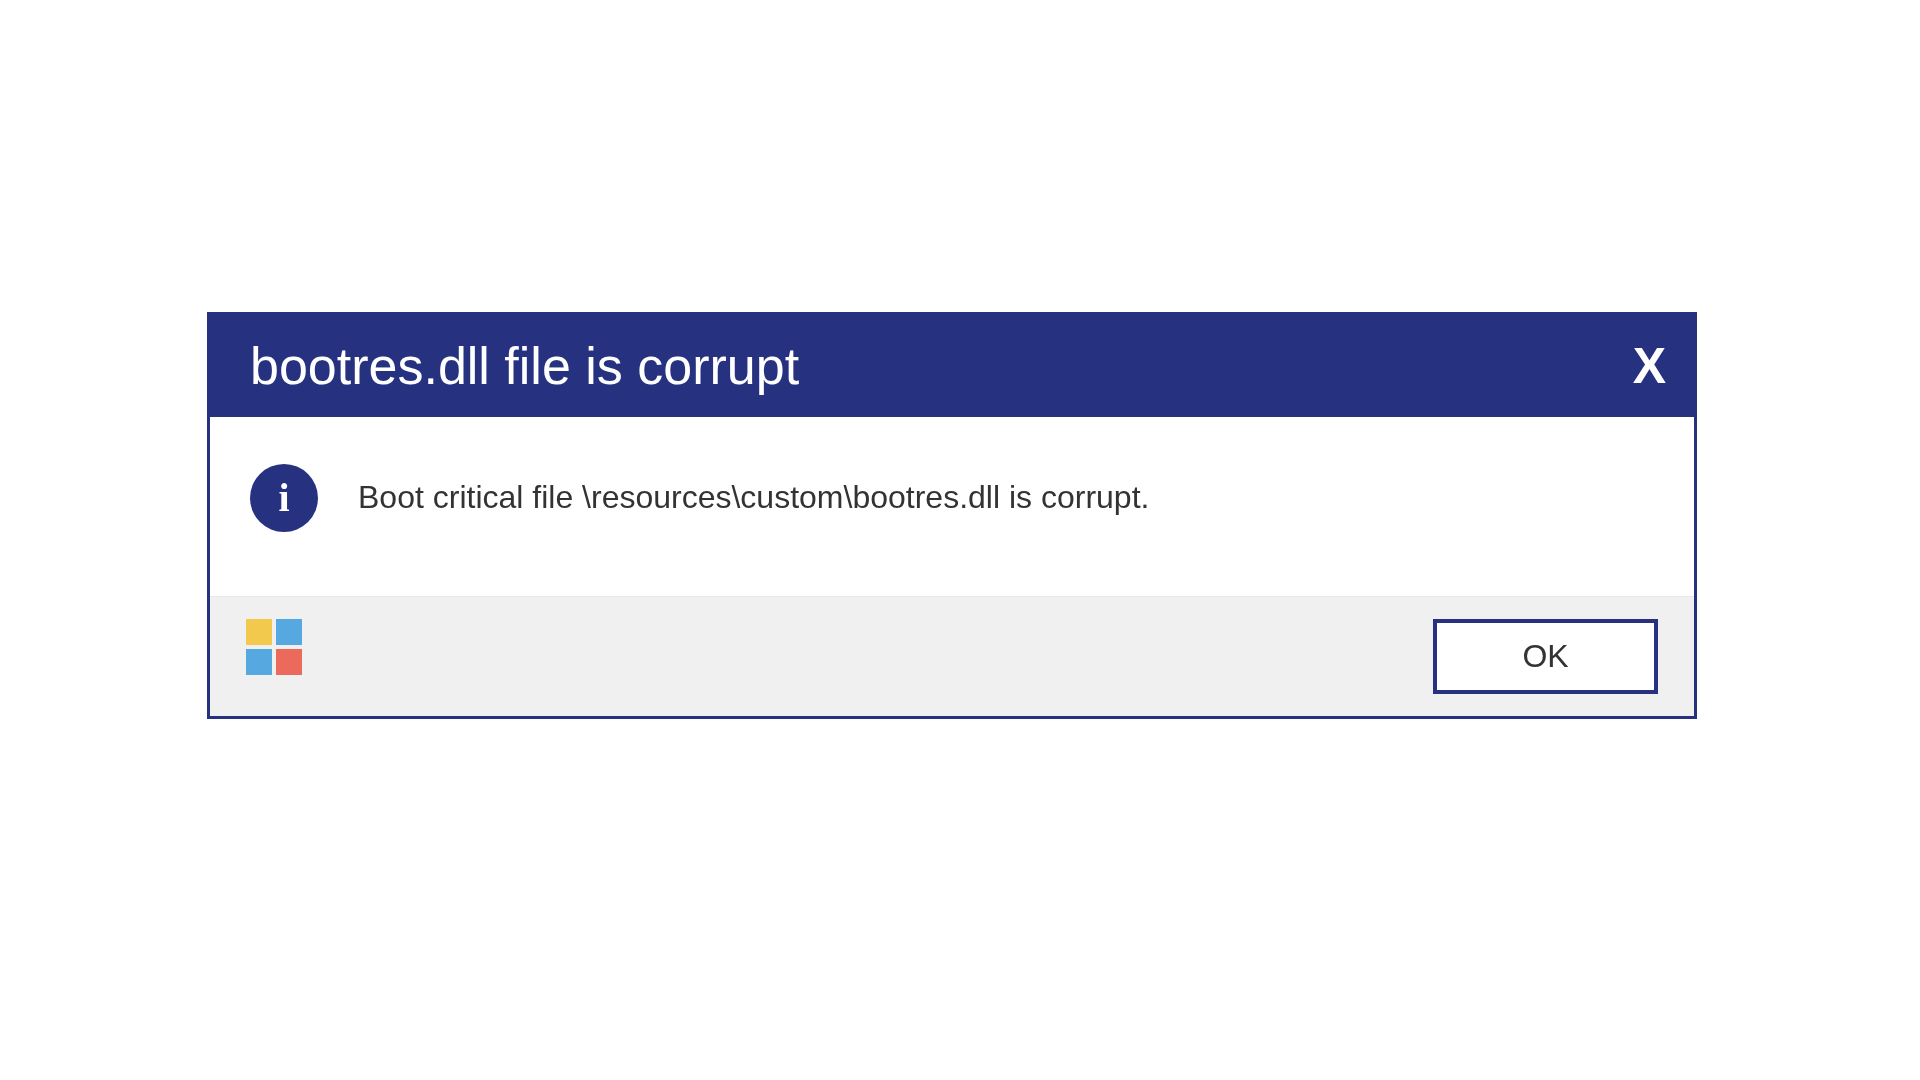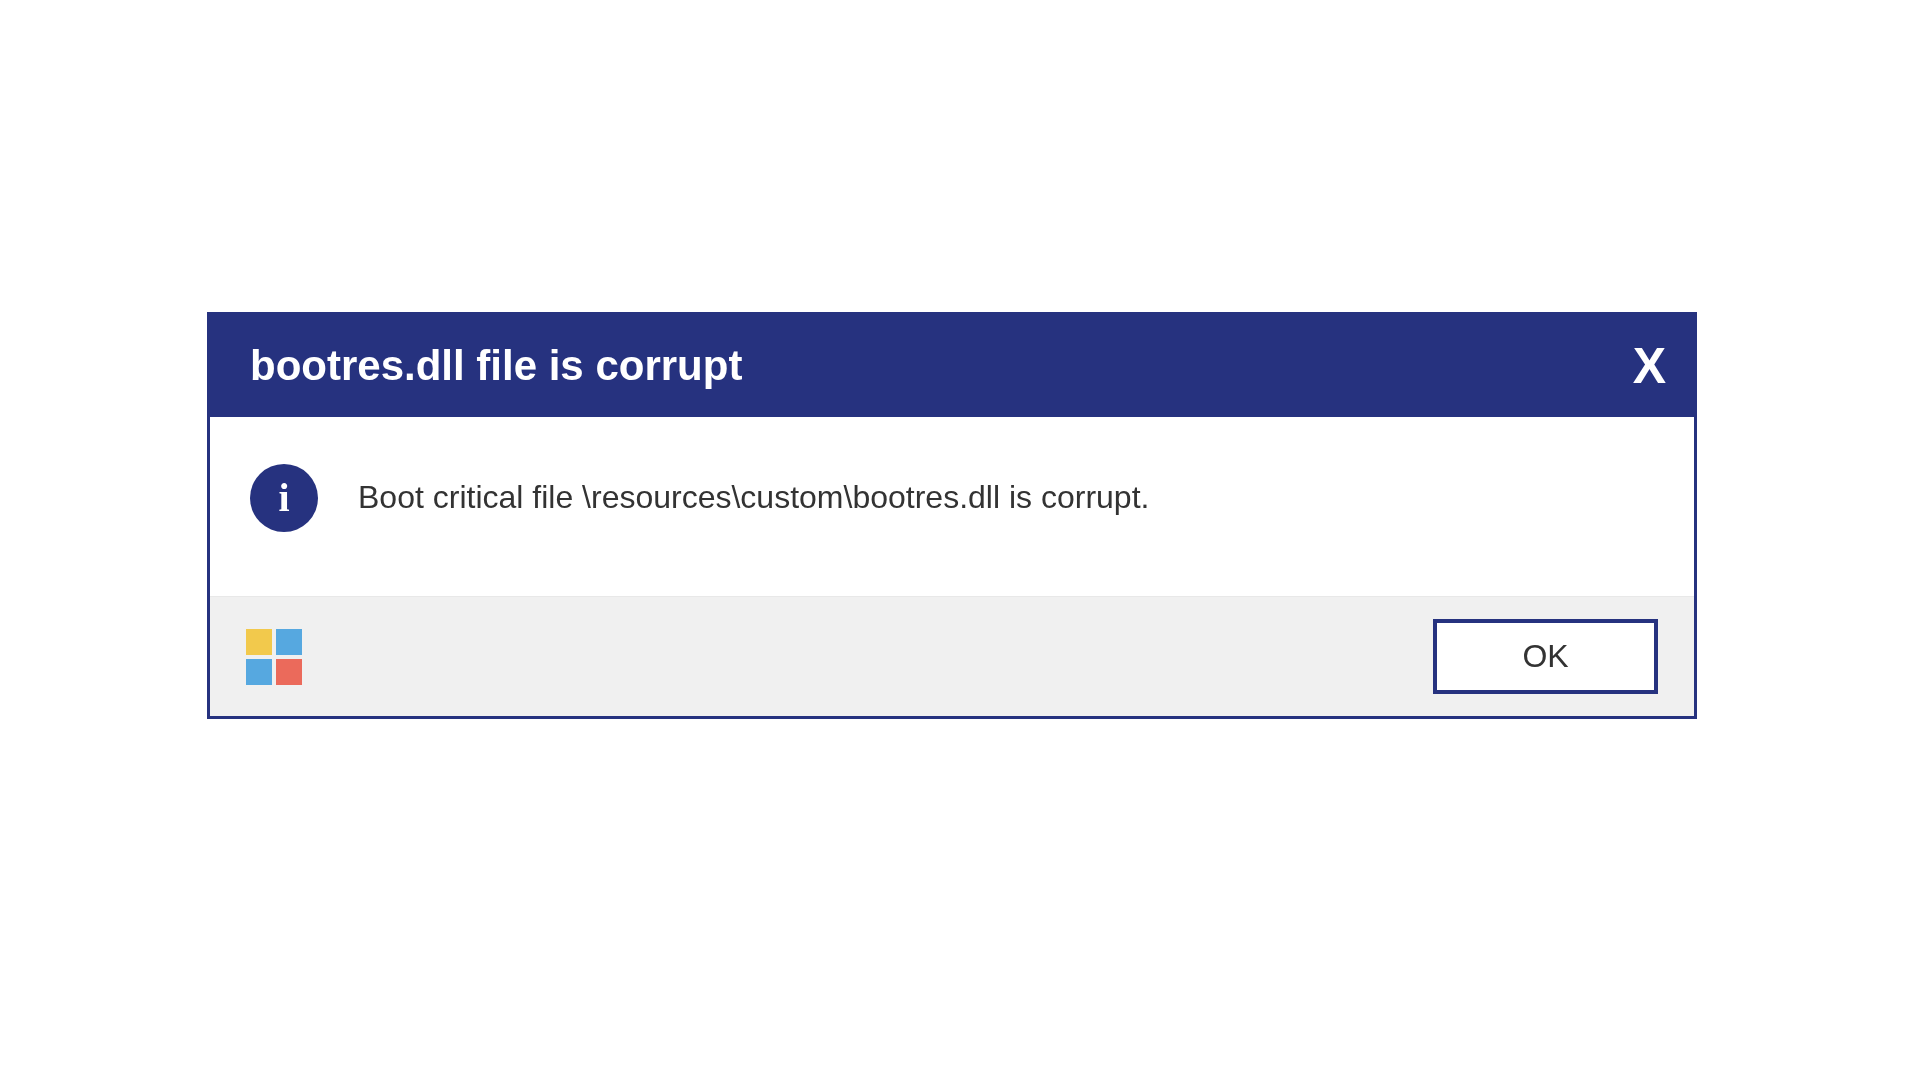--- a/index.html
+++ b/index.html
@@ -25,22 +25,22 @@
     .titlebar {
       background: #26327f;
       color: #ffffff;
       display: flex;
       align-items: center;
       justify-content: space-between;
       padding: 18px 30px 18px 40px;
       height: 102px;
     }
     .titlebar-title {
-      font-size: 42px;
-      font-weight: 700;
+      font-size: 52px;
+      font-weight: 400;
     }
     .close-x {
       font-size: 50px;
       font-weight: 700;
       cursor: pointer;
       line-height: 1;
       user-select: none;
       letter-spacing: -2px;
     }
     .body-area {
@@ -66,21 +66,20 @@
       font-family: Georgia, serif;
       flex-shrink: 0;
     }
     .message-text {
       font-size: 32px;
       color: #333333;
     }
     .footer {
       background: #f0f0f0;
       display: flex;
-      align-items: center;
       justify-content: space-between;
       padding: 22px 36px;
       min-height: 115px;
     }
     .app-logo {
       display: grid;
       grid-template-columns: 26px 26px;
       grid-template-rows: 26px 26px;
       gap: 4px;
     }

